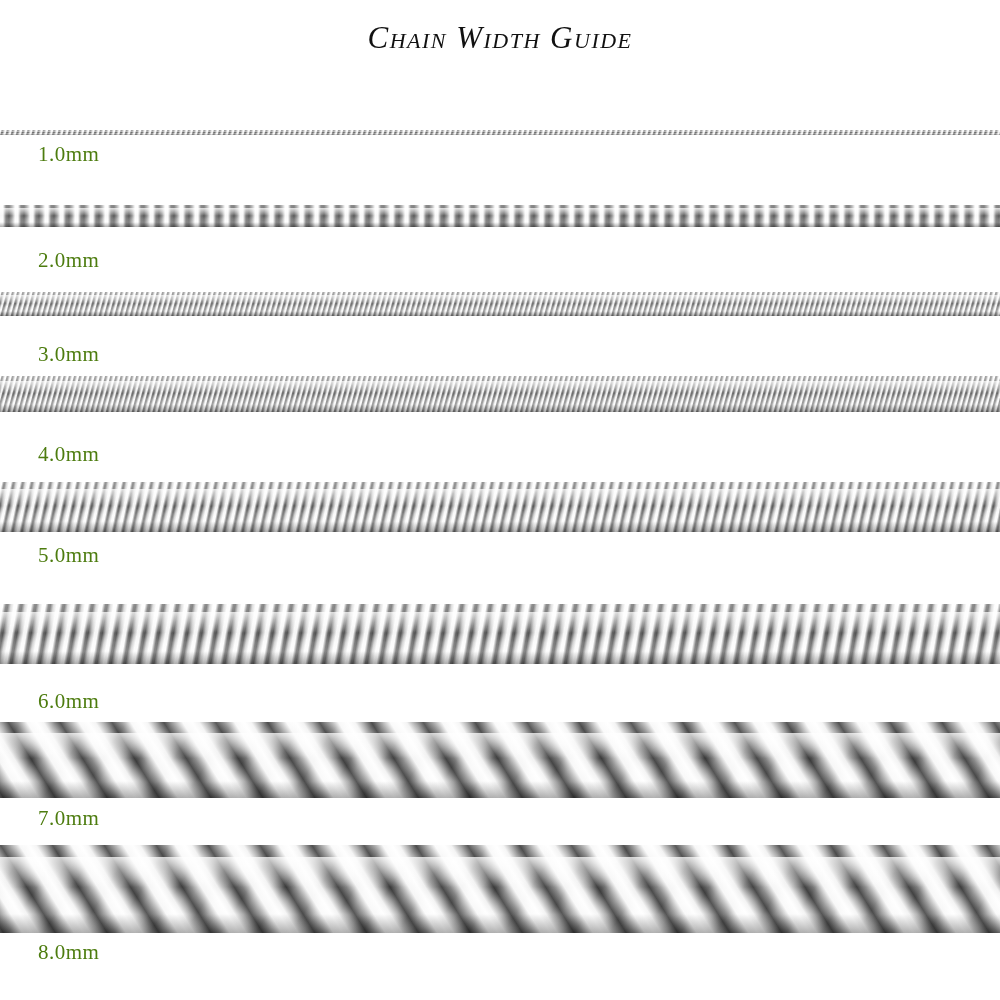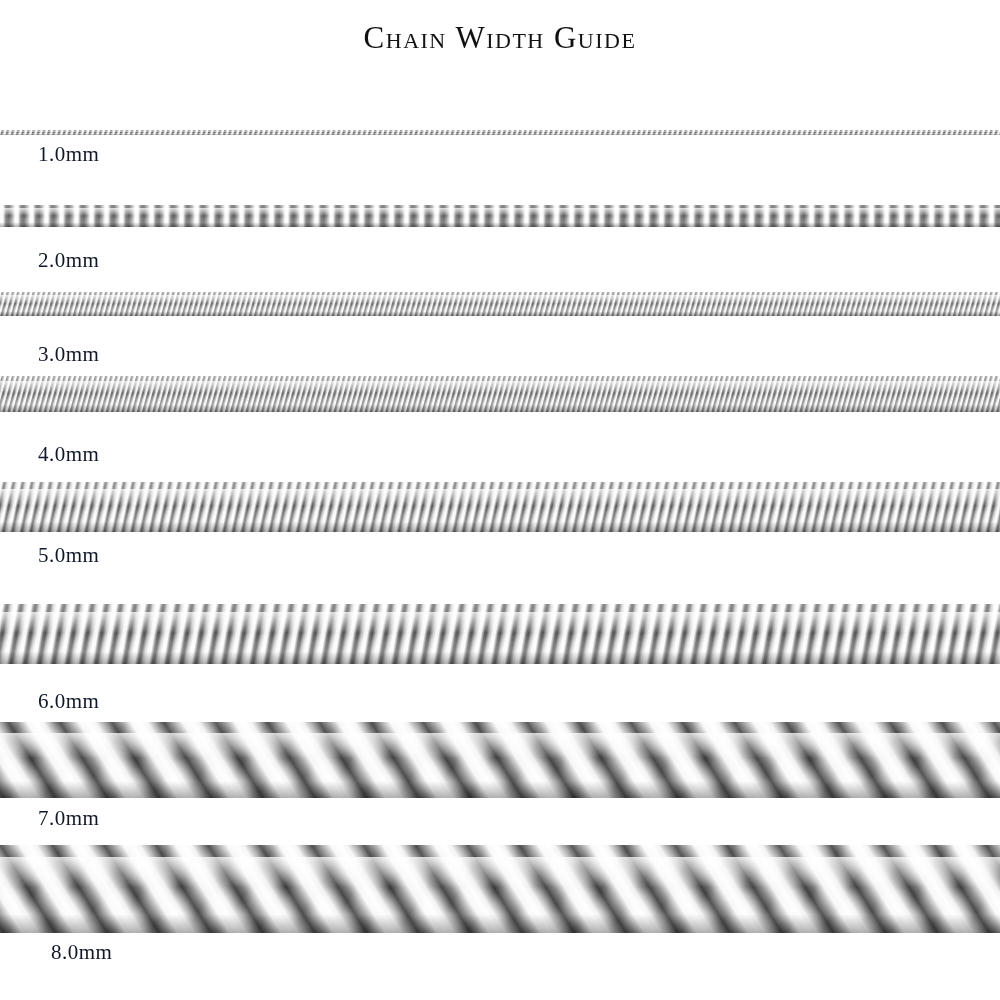--- a/index.html
+++ b/index.html
@@ -20,41 +20,42 @@
     top: 20px;
     left: 0;
     width: 1000px;
     text-align: center;
     font-family: "Liberation Serif", serif;
     font-size: 31px;
     letter-spacing: 1.5px;
     color: #111111;
     font-variant: small-caps;
     white-space: nowrap;
+    font-style: italic;
   }
 
   .chain-row {
     position: absolute;
     left: 0;
     width: 1000px;
   }
 
   .chain-strip {
     position: absolute;
     left: 0;
     width: 1000px;
     overflow: hidden;
   }
 
   .chain-label {
     position: absolute;
     left: 38px;
     font-family: "Liberation Serif", serif;
     font-size: 21px;
-    color: #0f172a;
+    color: #4d7c0f;
     letter-spacing: 0.5px;
     white-space: nowrap;
   }
 
   
   .metal {
     position: absolute;
     left: 0;
     width: 1000px;
     height: 100%;
@@ -236,14 +237,14 @@
   <div class="chain-label" id="label-6" style="top: 806px;">7.0mm</div>
 </div>
 
 <div class="chain-row">
   <div class="chain-strip" id="strip-7" style="top: 845px; height: 88px;">
     <div class="metal"></div>
     <div class="tex-rope"></div>
     <div class="gloss"></div>
     <div class="shadow-bottom"></div>
   </div>
-  <div class="chain-label" id="label-7" style="top: 940px; margin-left: 13px;">8.0mm</div>
+  <div class="chain-label" id="label-7" style="top: 940px;">8.0mm</div>
 </div>
 
 </body></html>

